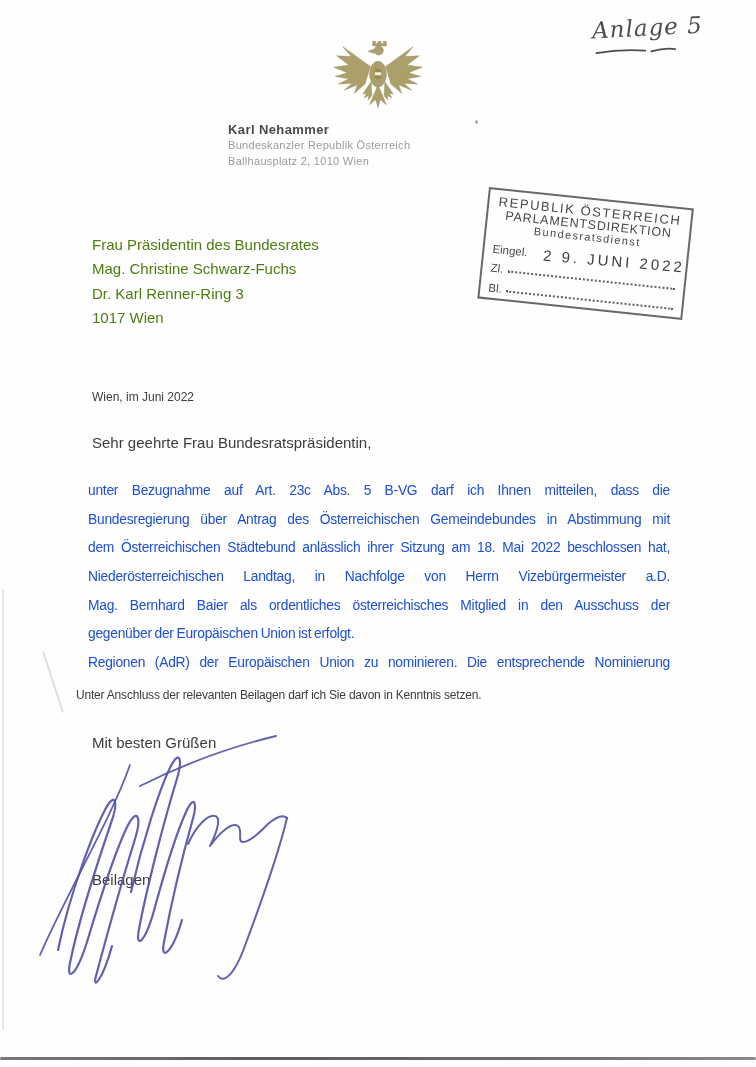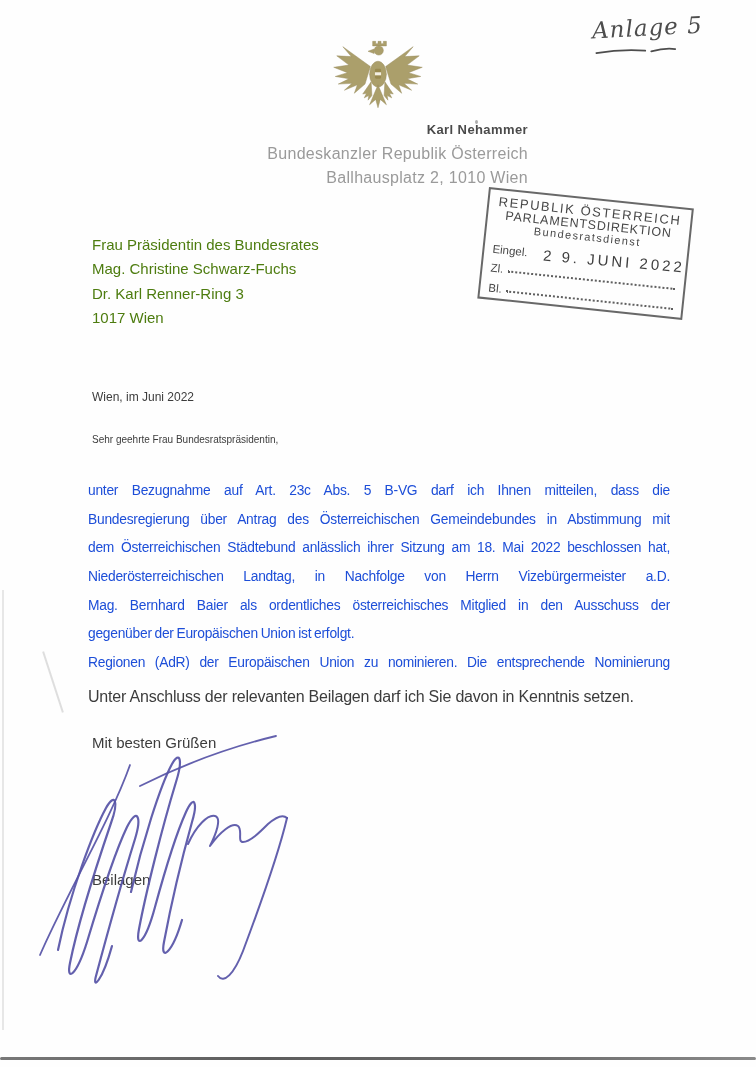--- a/index.html
+++ b/index.html
@@ -12,23 +12,23 @@
   
   .annotation {
     position:absolute; left:592px; top:14px; width:130px;
     font-family:"DejaVu Serif", serif; font-style:italic;
     font-size:23px; color:#4d4d4d; transform:rotate(-3deg);
     letter-spacing:1px; white-space:nowrap;
   }
   .annotation svg { position:absolute; left:2px; top:32px; }
   
   .crest { position:absolute; left:330px; top:36px; width:96px; height:84px; }
-  .sender { position:absolute; left:228px; top:122px; width:300px; text-align:right; }
+  .sender { position:absolute; left:228px; top:122px; width:300px; text-align:left; }
   .sender-name { font-size:13px; font-weight:bold; color:#4a4a4a; letter-spacing:.4px; }
-  .sender-sub  { font-size:16px; color:#9a9a9a; letter-spacing:.3px; line-height:13.5px; margin-top:10px; }
+  .sender-sub  { font-size:11px; color:#9a9a9a; letter-spacing:.3px; line-height:13.5px; margin-top:2px; }
   
   .stamp {
     position:absolute; left:489px; top:187px; width:206px; height:112px;
     border:2px solid rgba(62,62,62,.78);
     transform:rotate(6deg); transform-origin:0 0;
     color:#474747; background:rgba(255,255,255,0);
   }
   .stamp-l1 { text-align:center; margin-top:4px; font-size:13px; letter-spacing:1.6px; }
   .stamp-l2 { text-align:center; font-size:12.5px; letter-spacing:.8px; margin-top:-1px; }
   .stamp-l3 { text-align:center; font-size:11px; letter-spacing:1.4px; margin-top:-1px; }
@@ -36,29 +36,29 @@
   .stamp-row.eingel { margin-top:7px; align-items:center; }
   .stamp-date {
     margin-left:16px; font-size:15px; font-weight:500; color:#3f3f3f;
     letter-spacing:3px; transform:rotate(-1.2deg); white-space:nowrap;
   }
   .dotline { flex:1; border-bottom:2px dotted #5f5f5f; margin:0 0 3px 5px; height:10px; }
   .stamp-row.zl { margin-top:4px; } .stamp-row.bl { margin-top:7px; }
   
   .recipient { position:absolute; left:92px; top:233px; font-size:15px; line-height:24.4px; color:#4d7c0f; }
   .dateline  { position:absolute; left:92px; top:390px; font-size:12px; }
-  .salutation{ position:absolute; left:92px; top:434px; font-size:10px; }
+  .salutation{ position:absolute; left:92px; top:434px; font-size:15px; }
   .par1 { position:absolute; left:88px; top:477px; width:582px; }
   .jline {
     text-align:justify; text-align-last:justify; text-justify:inter-word;
     font-size:13.8px; line-height:28.7px; letter-spacing:-.25px; word-spacing:-.8px;
     color:#1d4ed8; height:28.7px; overflow:hidden; white-space:normal;
   }
   .jline.jlast { text-align-last:left; }
-  .par2   { position:absolute; left:88px; top:688px; font-size:16px; letter-spacing:-.2px; white-space:nowrap; }
+  .par2   { position:absolute; left:76px; top:688px; font-size:12px; letter-spacing:-.2px; white-space:nowrap; }
   .closing{ position:absolute; left:92px; top:734px; font-size:15px; }
   .enclosure{ position:absolute; left:92px; top:871px; font-size:15px; }
   
   .signature { position:absolute; left:36px; top:724px; width:262px; height:266px; z-index:5; }
   .signature path { fill:none; stroke:#5653a6; stroke-linecap:round; stroke-linejoin:round; opacity:.92; }
   
   .bottom-edge { position:absolute; left:0; top:1057px; width:756px; height:3px;
     background:linear-gradient(90deg,#787878,#5d5d5d 35%,#6c6c6c 70%,#8a8a8a); border-radius:2px; }
   .left-edge { position:absolute; left:2px; top:590px; width:2px; height:440px; background:rgba(90,90,90,.14); }
   .scratch { position:absolute; left:52px; top:650px; width:2px; height:64px;

